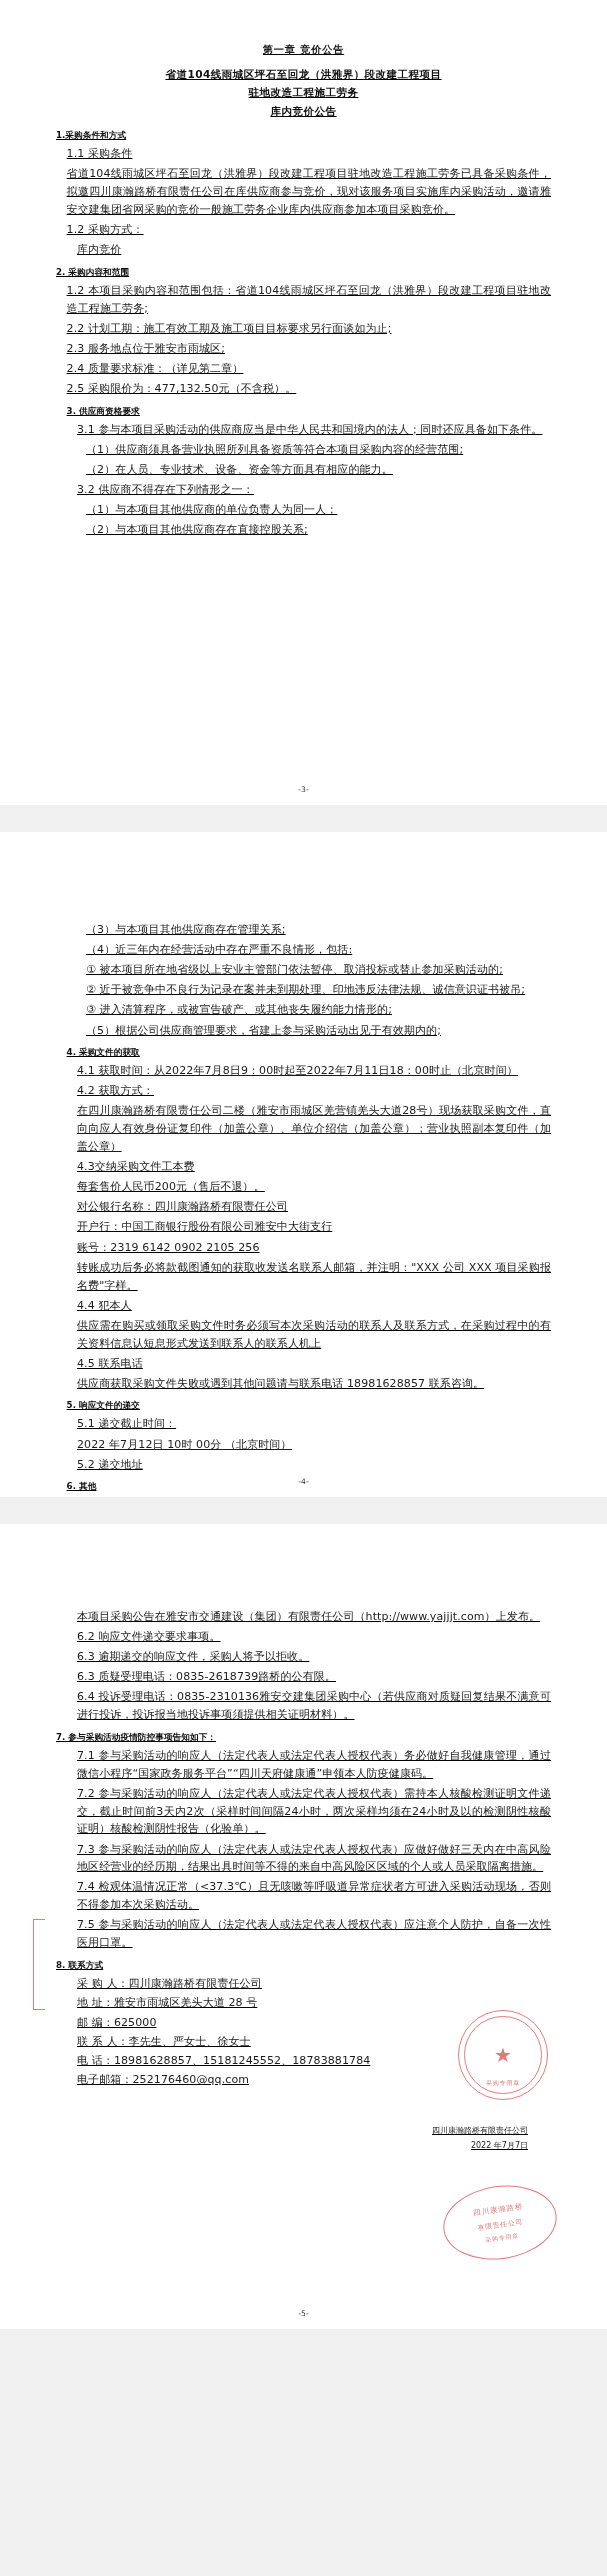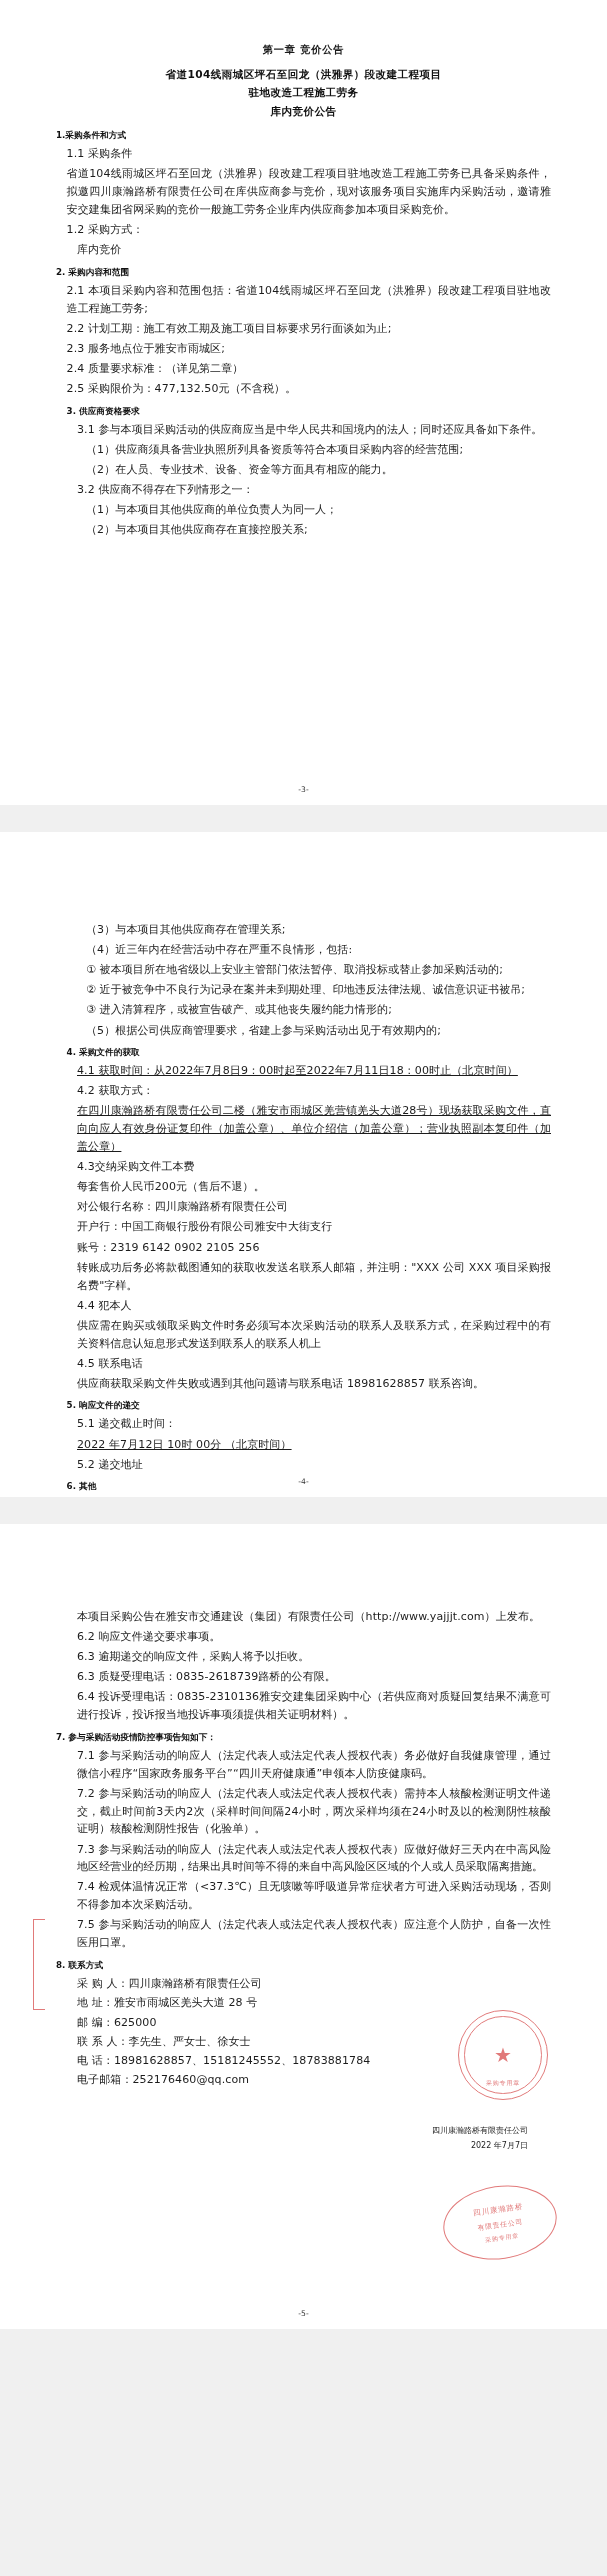--- a/index.html
+++ b/index.html
@@ -5,20 +5,21 @@
   * { box-sizing: border-box; }
   html, body {
     margin: 0; padding: 0;
     background: #f0f0f0;
     font-family: "DejaVu Sans", "Liberation Sans", sans-serif;
   }
   .doc {
     width: 607px;
     margin: 0 auto;
     background: #f0f0f0;
+    text-decoration: underline;
   }
   .page {
     position: relative;
     background: #ffffff;
     width: 607px;
     padding: 43px 56px 23px 56px;
     margin-bottom: 27px;
     overflow: hidden;
   }
   .page-1 { height: 805px; }
@@ -156,21 +157,21 @@
     </div>
 
     <div class="body">
       <div class="h2">1.采购条件和方式</div>
       <p class="lvl2">1.1 采购条件</p>
       <p class="lvl2">省道104线雨城区坪石至回龙（洪雅界）段改建工程项目驻地改造工程施工劳务已具备采购条件，拟邀四川康瀚路桥有限责任公司在库供应商参与竞价，现对该服务项目实施库内采购活动，邀请雅安交建集团省网采购的竞价一般施工劳务企业库内供应商参加本项目采购竞价。</p>
       <p class="lvl2">1.2 采购方式：</p>
       <p class="lvl3">库内竞价</p>
 
       <div class="h2">2. 采购内容和范围</div>
-      <p class="lvl2">2.1 本项目采购内容和范围包括：省道104线雨城区坪石至回龙（洪雅界）段改建工程项目驻地改造工程施工劳务;</p>
+      <p class="lvl2">1.2 本项目采购内容和范围包括：省道104线雨城区坪石至回龙（洪雅界）段改建工程项目驻地改造工程施工劳务;</p>
       <p class="lvl2">2.2 计划工期：施工有效工期及施工项目目标要求另行面谈如为止;</p>
       <p class="lvl2">2.3 服务地点位于雅安市雨城区;</p>
       <p class="lvl2">2.4 质量要求标准：（详见第二章）</p>
       <p class="lvl2">2.5 采购限价为：477,132.50元（不含税）。</p>
 
       <div class="h2 center-ish">3. 供应商资格要求</div>
       <p class="lvl3">3.1 参与本项目采购活动的供应商应当是中华人民共和国境内的法人；同时还应具备如下条件。</p>
       <p class="lvl4">（1）供应商须具备营业执照所列具备资质等符合本项目采购内容的经营范围;</p>
       <p class="lvl4">（2）在人员、专业技术、设备、资金等方面具有相应的能力。</p>
       <p class="lvl3">3.2 供应商不得存在下列情形之一：</p>

